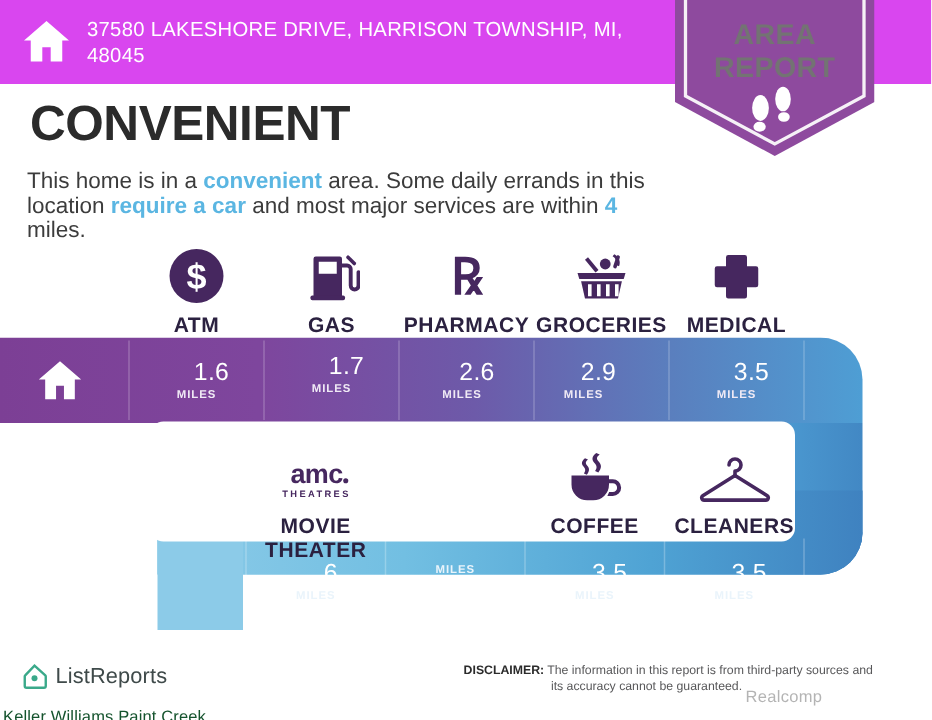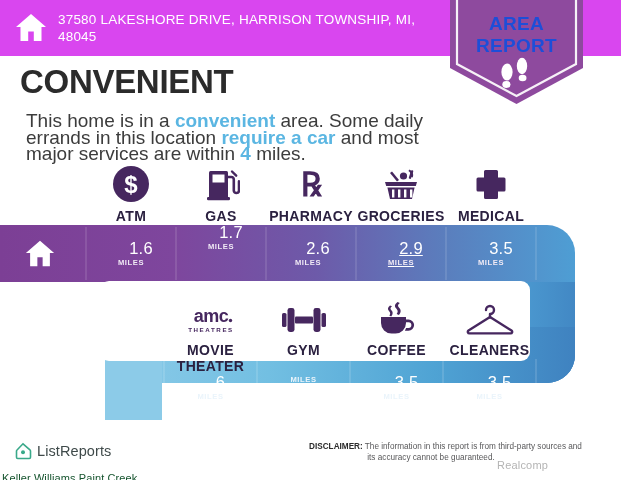--- a/index.html
+++ b/index.html
@@ -28,32 +28,32 @@
   }
 
   
   .badge{
     position:absolute;left:450px;top:0px;width:133px;height:104px;
     z-index:7;
   }
   .badge svg{display:block;}
   .badge-txt{
     position:absolute;left:0;top:13px;width:133px;text-align:center;
-    color:#1d4ed8;font-size:19px;font-weight:700;line-height:22px;
+    color:#737373;font-size:19px;font-weight:700;line-height:22px;
     letter-spacing:.3px;
   }
 
   
   .title{
     position:absolute;left:20px;top:63px;
     font-size:33px;font-weight:700;color:#2b2b2b;letter-spacing:-.3px;
   }
   .desc{
-    position:absolute;left:26px;top:113px;width:424px;
-    font-size:19px;line-height:16.5px;color:#3c3c3c;
+    position:absolute;left:18px;top:113px;width:424px;
+    font-size:15px;line-height:16.5px;color:#3c3c3c;
   }
   .hl{color:#5bb6e2;font-weight:700;}
 
   
   .ribbon{position:absolute;left:0;top:225px;width:621px;height:195px;z-index:1;}
 
   
   .iconrow1{position:absolute;left:86px;top:163px;width:450px;height:62px;z-index:3;}
   .iconrow2{position:absolute;left:164px;top:297px;width:372px;height:60px;z-index:6;}
   .icell{position:absolute;top:0;text-align:center;}
@@ -250,29 +250,29 @@
         </svg>
       </div>
       <div class="ilab">MEDICAL</div>
     </div>
   </div>
 
   <div class="dist" style="left:86px;top:240px;width:90px;">
     <div class="num">1.6</div>
     <div class="mi">MILES</div>
   </div>
-  <div class="dist" style="left:176px;top:224px;width:90px;">
+  <div class="dist" style="left:176px;top:236px;width:90px;">
     <div class="num">1.7</div>
     <div class="mi">MILES</div>
   </div>
   <div class="dist" style="left:266px;top:240px;width:84px;">
     <div class="num">2.6</div>
     <div class="mi">MILES</div>
   </div>
-  <div class="dist" style="left:356px;top:240px;width:90px;text-decoration:underline;">
+  <div class="dist" style="left:344px;top:240px;width:90px;">
     <div class="num">2.9</div>
     <div class="mi">MILES</div>
   </div>
   <div class="dist" style="left:446px;top:240px;width:90px;">
     <div class="num">3.5</div>
     <div class="mi">MILES</div>
   </div>
 
   <div class="whitecard"></div>
 
@@ -282,34 +282,20 @@
       <div class="ibox">
         <svg width="62" height="34" viewBox="0 0 62 34">
           <text x="31" y="19" text-anchor="middle" font-family="'Liberation Sans',sans-serif" font-size="18" font-weight="700" fill="#46275f" letter-spacing="-0.5">amc</text>
           <circle cx="50.5" cy="17.5" r="1.7" fill="#46275f"></circle>
           <text x="31" y="28.5" text-anchor="middle" font-family="'Liberation Sans',sans-serif" font-size="6.2" font-weight="700" fill="#46275f" letter-spacing="1.6">THEATRES</text>
         </svg>
       </div>
       <div class="ilab">MOVIE THEATER</div>
     </div>
 
-    <div class="icell" style="left:93px;width:93px;">
-      <div class="ibox">
-        <svg width="46" height="34" viewBox="0 0 46 34">
-          <g fill="#46275f">
-            <rect x="1" y="10" width="4.5" height="14" rx="1.6"></rect>
-            <rect x="6.5" y="5" width="7" height="24" rx="2.4"></rect>
-            <rect x="14" y="13.5" width="18" height="7" rx="1"></rect>
-            <rect x="32.5" y="5" width="7" height="24" rx="2.4"></rect>
-            <rect x="40.5" y="10" width="4.5" height="14" rx="1.6"></rect>
-          </g>
-        </svg>
-      </div>
-      <div class="ilab">GYM</div>
-    </div>
 
     <div class="icell" style="left:186px;width:93px;">
       <div class="ibox">
         <svg width="42" height="36" viewBox="0 0 42 36">
           <g fill="#46275f">
             <path d="M21.5 1 c-3 2.4 -3.2 4.4 -1.2 6.6 c1.8 2 1.8 3.4 .4 5.4 l2.2 1 c2.4 -3 2.2 -5.2 .2 -7.3 c-1.6 -1.7 -1.5 -3.1 .7 -4.7 z"></path>
             <path d="M14 4.5 c-2.4 2 -2.6 3.7 -1 5.5 c1.5 1.7 1.5 2.9 .3 4.6 l1.9 .9 c2 -2.6 1.9 -4.4 .2 -6.2 c-1.3 -1.4 -1.2 -2.6 .6 -4 z"></path>
             <path d="M5 16 h25 v6 a10.5 10.5 0 0 1 -10.5 10.5 h-4 A10.5 10.5 0 0 1 5 22 z"></path>
             <path d="M30 18.5 h2.5 a5.6 5.6 0 0 1 0 11.2 h-3.6 l1.2 -2.7 h2.4 a2.9 2.9 0 0 0 0 -5.8 H30 z"></path>
           </g>

